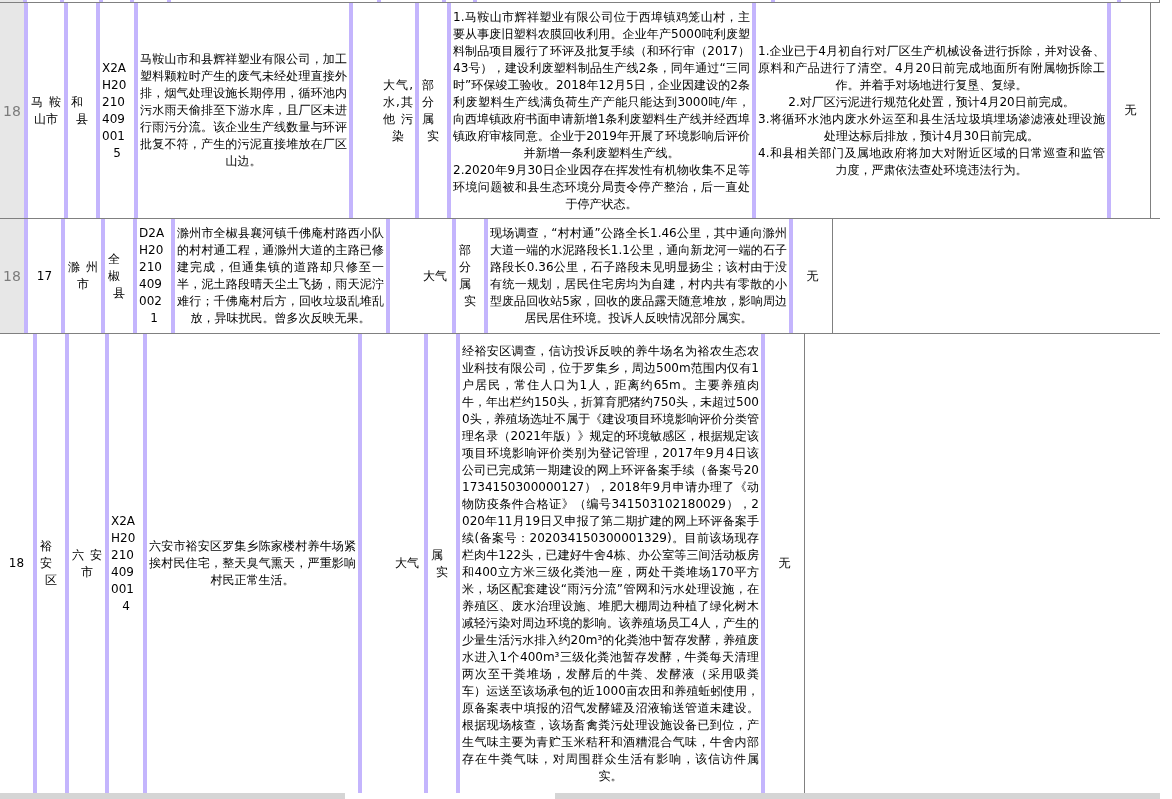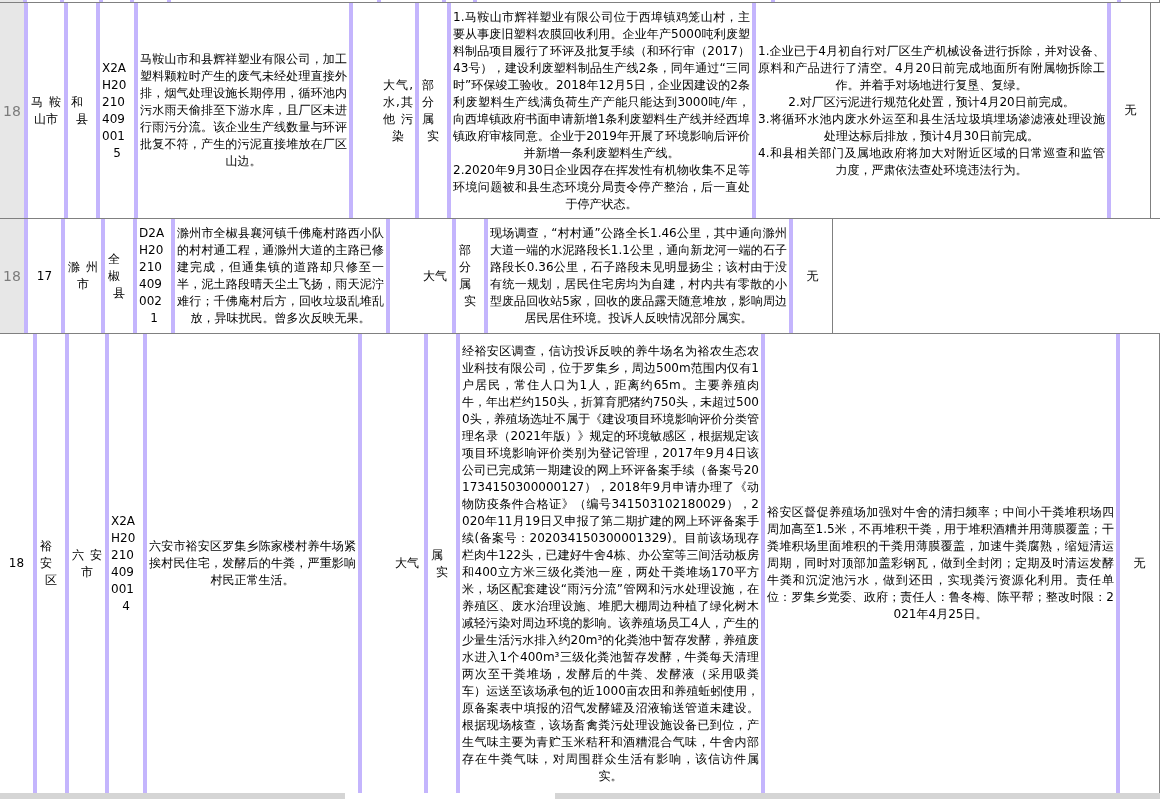--- a/index.html
+++ b/index.html
@@ -154,33 +154,30 @@
       <div class="cell c3">
         <div class="cell-inner">裕安区</div>
       </div>
       <div class="cell c2">
         <div class="cell-inner">六安市</div>
       </div>
       <div class="cell c4">
         <div class="cell-inner">X2AH202104090014</div>
       </div>
       <div class="cell c5">
-        <div class="cell-inner">六安市裕安区罗集乡陈家楼村养牛场紧挨村民住宅，发酵后的牛粪，严重影响村民正常生活。</div>
+        <div class="cell-inner">六安市裕安区罗集乡陈家楼村养牛场紧挨村民住宅，整天臭气熏天，严重影响村民正常生活。</div>
       </div>
       <div class="cell c6">
         <div class="cell-inner">大气</div>
       </div>
       <div class="cell c7">
         <div class="cell-inner">属实</div>
       </div>
       <div class="cell c8">
         <div class="cell-inner">经裕安区调查，信访投诉反映的养牛场名为裕农生态农业科技有限公司，位于罗集乡，周边500m范围内仅有1户居民，常住人口为1人，距离约65m。主要养殖肉牛，年出栏约150头，折算育肥猪约750头，未超过5000头，养殖场选址不属于《建设项目环境影响评价分类管理名录（2021年版）》规定的环境敏感区，根据规定该项目环境影响评价类别为登记管理，2017年9月4日该公司已完成第一期建设的网上环评备案手续（备案号201734150300000127），2018年9月申请办理了《动物防疫条件合格证》（编号341503102180029），2020年11月19日又申报了第二期扩建的网上环评备案手续(备案号：202034150300001329)。目前该场现存栏肉牛122头，已建好牛舍4栋、办公室等三间活动板房和400立方米三级化粪池一座，两处干粪堆场170平方米，场区配套建设“雨污分流”管网和污水处理设施，在养殖区、废水治理设施、堆肥大棚周边种植了绿化树木减轻污染对周边环境的影响。该养殖场员工4人，产生的少量生活污水排入约20m³的化粪池中暂存发酵，养殖废水进入1个400m³三级化粪池暂存发酵，牛粪每天清理两次至干粪堆场，发酵后的牛粪、发酵液（采用吸粪车）运送至该场承包的近1000亩农田和养殖蚯蚓使用，原备案表中填报的沼气发酵罐及沼液输送管道未建设。根据现场核查，该场畜禽粪污处理设施设备已到位，产生气味主要为青贮玉米秸秆和酒糟混合气味，牛舍内部存在牛粪气味，对周围群众生活有影响，该信访件属实。</div>
-      </div>
-      <div class="cell c9">
-        <div class="cell-inner">裕安区督促养殖场加强对牛舍的清扫频率；中间小干粪堆积场四周加高至1.5米，不再堆积干粪，用于堆积酒糟并用薄膜覆盖；干粪堆积场里面堆积的干粪用薄膜覆盖，加速牛粪腐熟，缩短清运周期，同时对顶部加盖彩钢瓦，做到全封闭；定期及时清运发酵牛粪和沉淀池污水，做到还田，实现粪污资源化利用。责任单位：罗集乡党委、政府；责任人：鲁冬梅、陈平帮；整改时限：2021年4月25日。</div>
       </div>
       <div class="cell c10">
         <div class="cell-inner">无</div>
       </div>
     </div>
 
   </div>
 
   <div id="hscroll">
     <div class="track-seg" style="left:0; width:345px;"></div>

